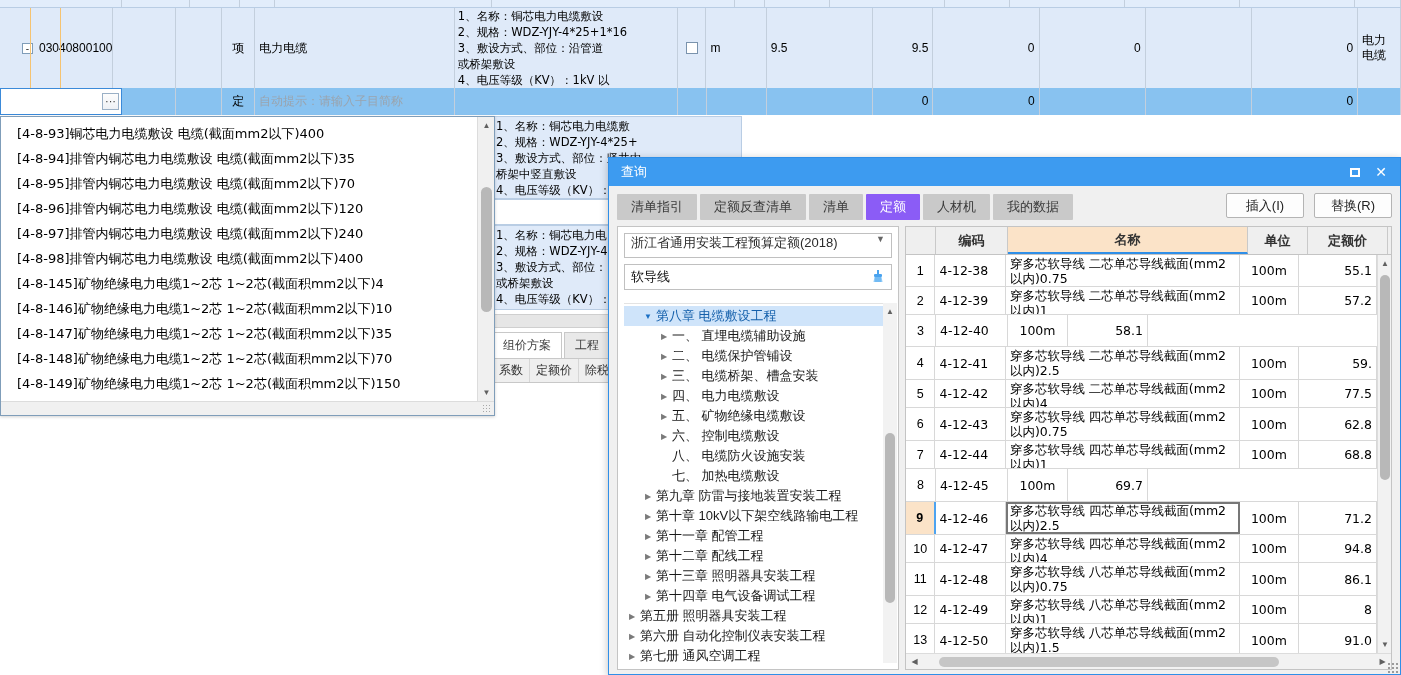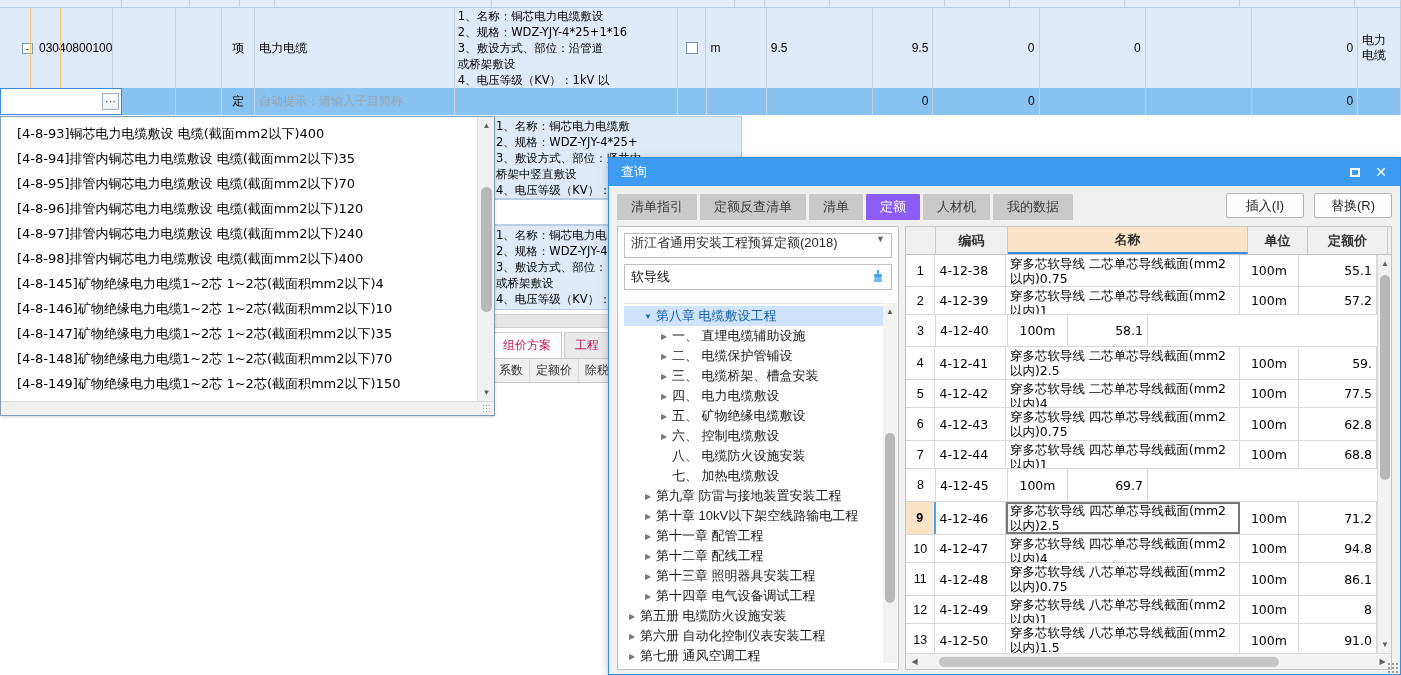--- a/index.html
+++ b/index.html
@@ -75,21 +75,21 @@
           background-image: radial-gradient(#a8a8a8 1px, transparent 1px);
           background-size: 3px 3px; }
 
   
   .mid-panel { position: absolute; left: 492px; top: 116px; width: 250px; height: 320px; background: #fff; }
   .mid-block { border: 1px solid #b9cde4; background: #dfeaf9; padding: 1px 3px; font-size: 11.5px;
                line-height: 16px; white-space: pre-line; overflow: hidden; font-family: "DejaVu Sans", sans-serif; }
   .mid-white { border: 1px solid #b9cde4; background: #fff; }
   .tabs-mini { display: flex; margin-top: 4px; }
   .tab-mini { padding: 4px 10px; background: #e9e9e9; border: 1px solid #c8c8c8; border-bottom: none;
-              font-size: 12px; color: #be185d; margin-right: 2px; }
+              font-size: 12px; color: #404040; margin-right: 2px; }
   .tab-mini.active { background: #fff; }
   .subhdr { display: flex; border: 1px solid #c8c8c8; background: #efefef; }
   .subhdr div { padding: 3px 6px; border-right: 1px solid #d6d6d6; font-size: 12px; color: #333; }
 
   
   .dlg {
     position: absolute; left: 608px; top: 157px; width: 793px; height: 518px;
     background: #f0f0f0; border: 1px solid #2f8fe8; z-index: 20;
     box-shadow: 0 2px 8px rgba(0,0,0,.25);
   }
@@ -406,21 +406,21 @@
             <div class="tnode lvl2">
               <span class="arw">▶</span>
               <span class="tlabel">第十三章 照明器具安装工程</span>
             </div>
             <div class="tnode lvl2">
               <span class="arw">▶</span>
               <span class="tlabel">第十四章 电气设备调试工程</span>
             </div>
             <div class="tnode lvl1">
               <span class="arw">▶</span>
-              <span class="tlabel">第五册 电缆防火设施安装</span>
+              <span class="tlabel">第五册 照明器具安装工程</span>
             </div>
             <div class="tnode lvl1">
               <span class="arw">▶</span>
               <span class="tlabel">第六册 自动化控制仪表安装工程</span>
             </div>
             <div class="tnode lvl1">
               <span class="arw">▶</span>
               <span class="tlabel">第七册 通风空调工程</span>
             </div>
 

